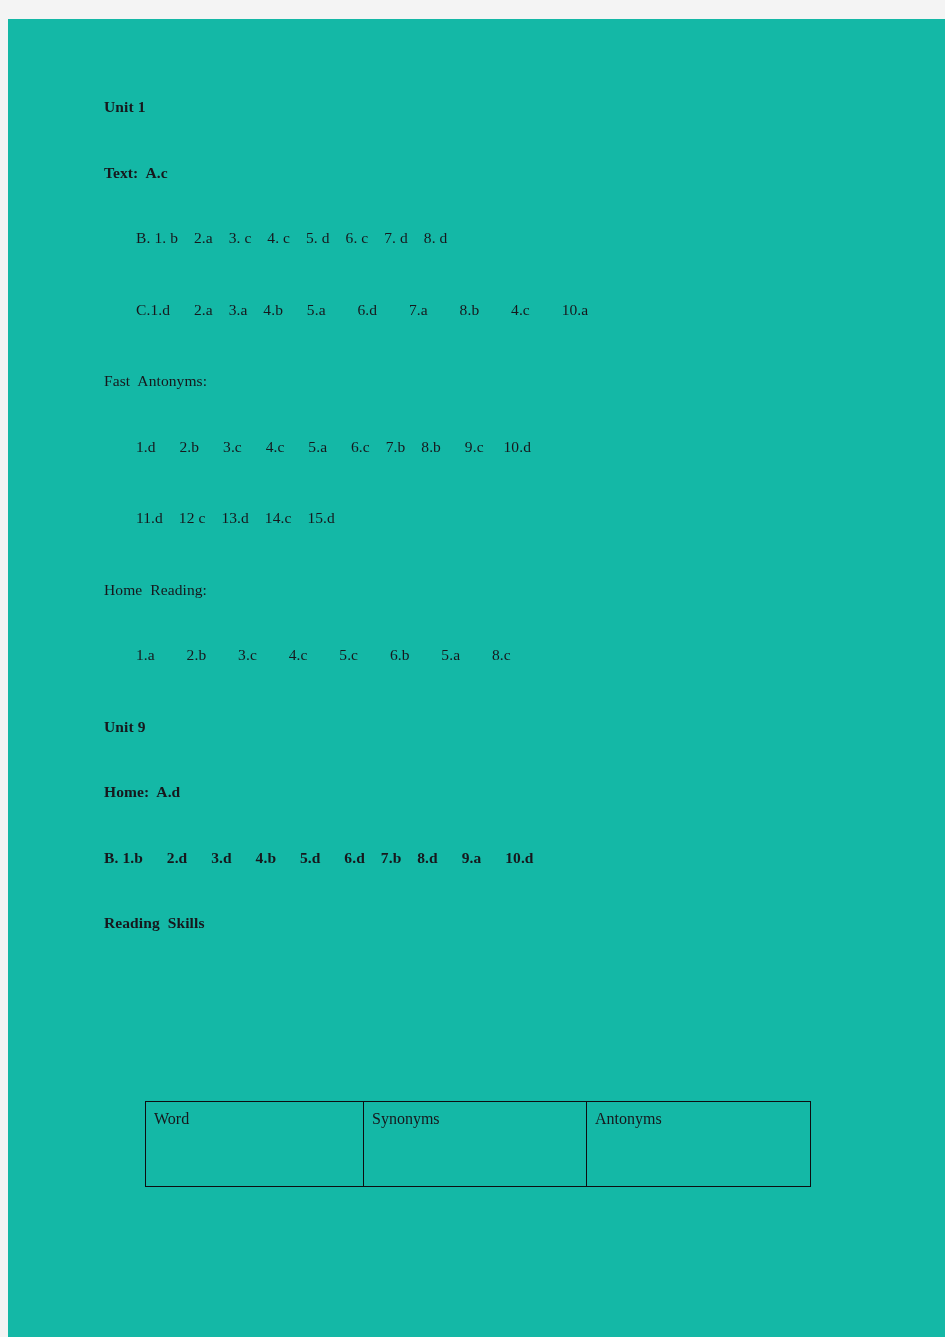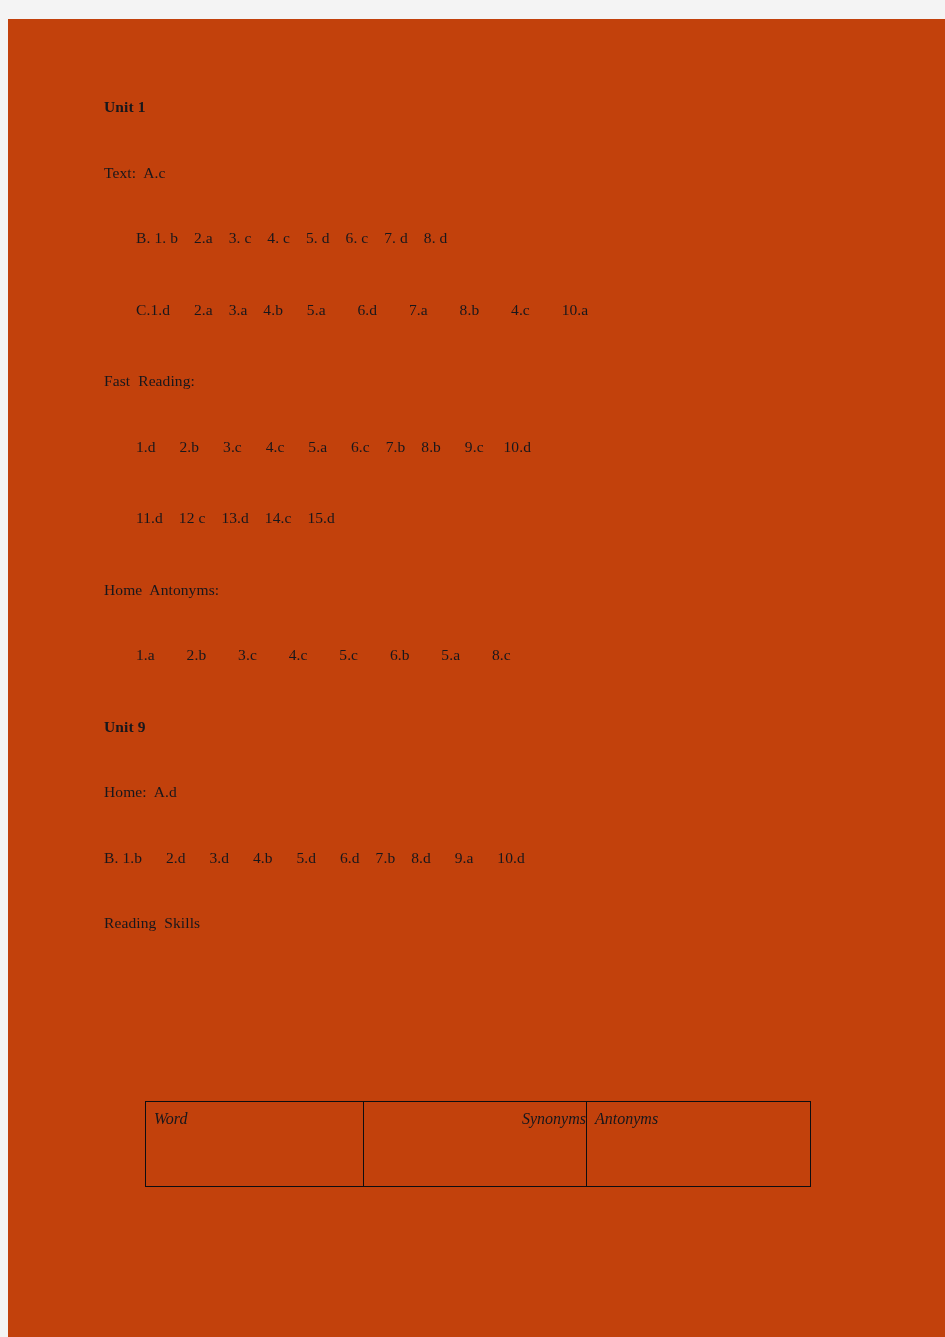--- a/index.html
+++ b/index.html
@@ -16,21 +16,21 @@
     font-family: "Liberation Serif", "DejaVu Serif", serif;
   }
 
   
   #page-sheet {
     position: absolute;
     left: 8px;
     top: 19px;
     width: 937px;
     height: 1318px;
-    background: #c2410c;
+    background: #14b8a6;
     box-sizing: border-box;
   }
 
   #doc-body {
     position: absolute;
     left: 96px;
     top: 80px;
     width: 780px;
   }
 
@@ -42,74 +42,74 @@
     white-space: pre;
     letter-spacing: 0.1px;
   }
   .para.unit-heading {
     font-weight: bold;
     font-size: 15.5px;
     margin-bottom: 50px;
   }
   .para.tight {
     margin-bottom: 50px;
+    font-weight: bold;
   }
   .para.answer-row {
     margin-bottom: 56px;
     margin-left: 32px;
   }
   .para.section-label {
     margin-bottom: 50px;
   }
 
   
   #skills-table {
     position: absolute;
     left: 137px;
     top: 1082px;
     width: 638px;
     border-collapse: collapse;
     table-layout: fixed;
-    font-style: italic;
   }
   #skills-table td {
     border: 1.4px solid #0d0d10;
     height: 76px;
     vertical-align: top;
     padding: 8px 0 0 8px;
     font-size: 16px;
     color: #17171c;
     font-family: "Liberation Serif", "DejaVu Serif", serif;
   }
   #skills-table td.col-word      { width: 209px; }
-  #skills-table td.col-synonyms  { width: 214px; text-align: right; }
+  #skills-table td.col-synonyms  { width: 214px; }
   #skills-table td.col-antonyms  { width: 215px; }
 </style>
 </head>
 <body>
 
 <div id="page-sheet">
 
   <div id="doc-body">
 
     <p class="para unit-heading">Unit 1</p>
 
     <p class="para tight">Text:  A.c</p>
 
     <p class="para answer-row">B. 1. b    2.a    3. c    4. c    5. d    6. c    7. d    8. d</p>
 
     <p class="para answer-row">C.1.d      2.a    3.a    4.b      5.a        6.d        7.a        8.b        4.c        10.a</p>
 
-    <p class="para section-label">Fast  Reading:</p>
+    <p class="para section-label">Fast  Antonyms:</p>
 
     <p class="para answer-row">1.d      2.b      3.c      4.c      5.a      6.c    7.b    8.b      9.c     10.d</p>
 
     <p class="para answer-row">11.d    12 c    13.d    14.c    15.d</p>
 
-    <p class="para section-label">Home  Antonyms:</p>
+    <p class="para section-label">Home  Reading:</p>
 
     <p class="para answer-row">1.a        2.b        3.c        4.c        5.c        6.b        5.a        8.c</p>
 
     <p class="para unit-heading">Unit 9</p>
 
     <p class="para tight">Home:  A.d</p>
 
     <p class="para tight">B. 1.b      2.d      3.d      4.b      5.d      6.d    7.b    8.d      9.a      10.d</p>
 
 

